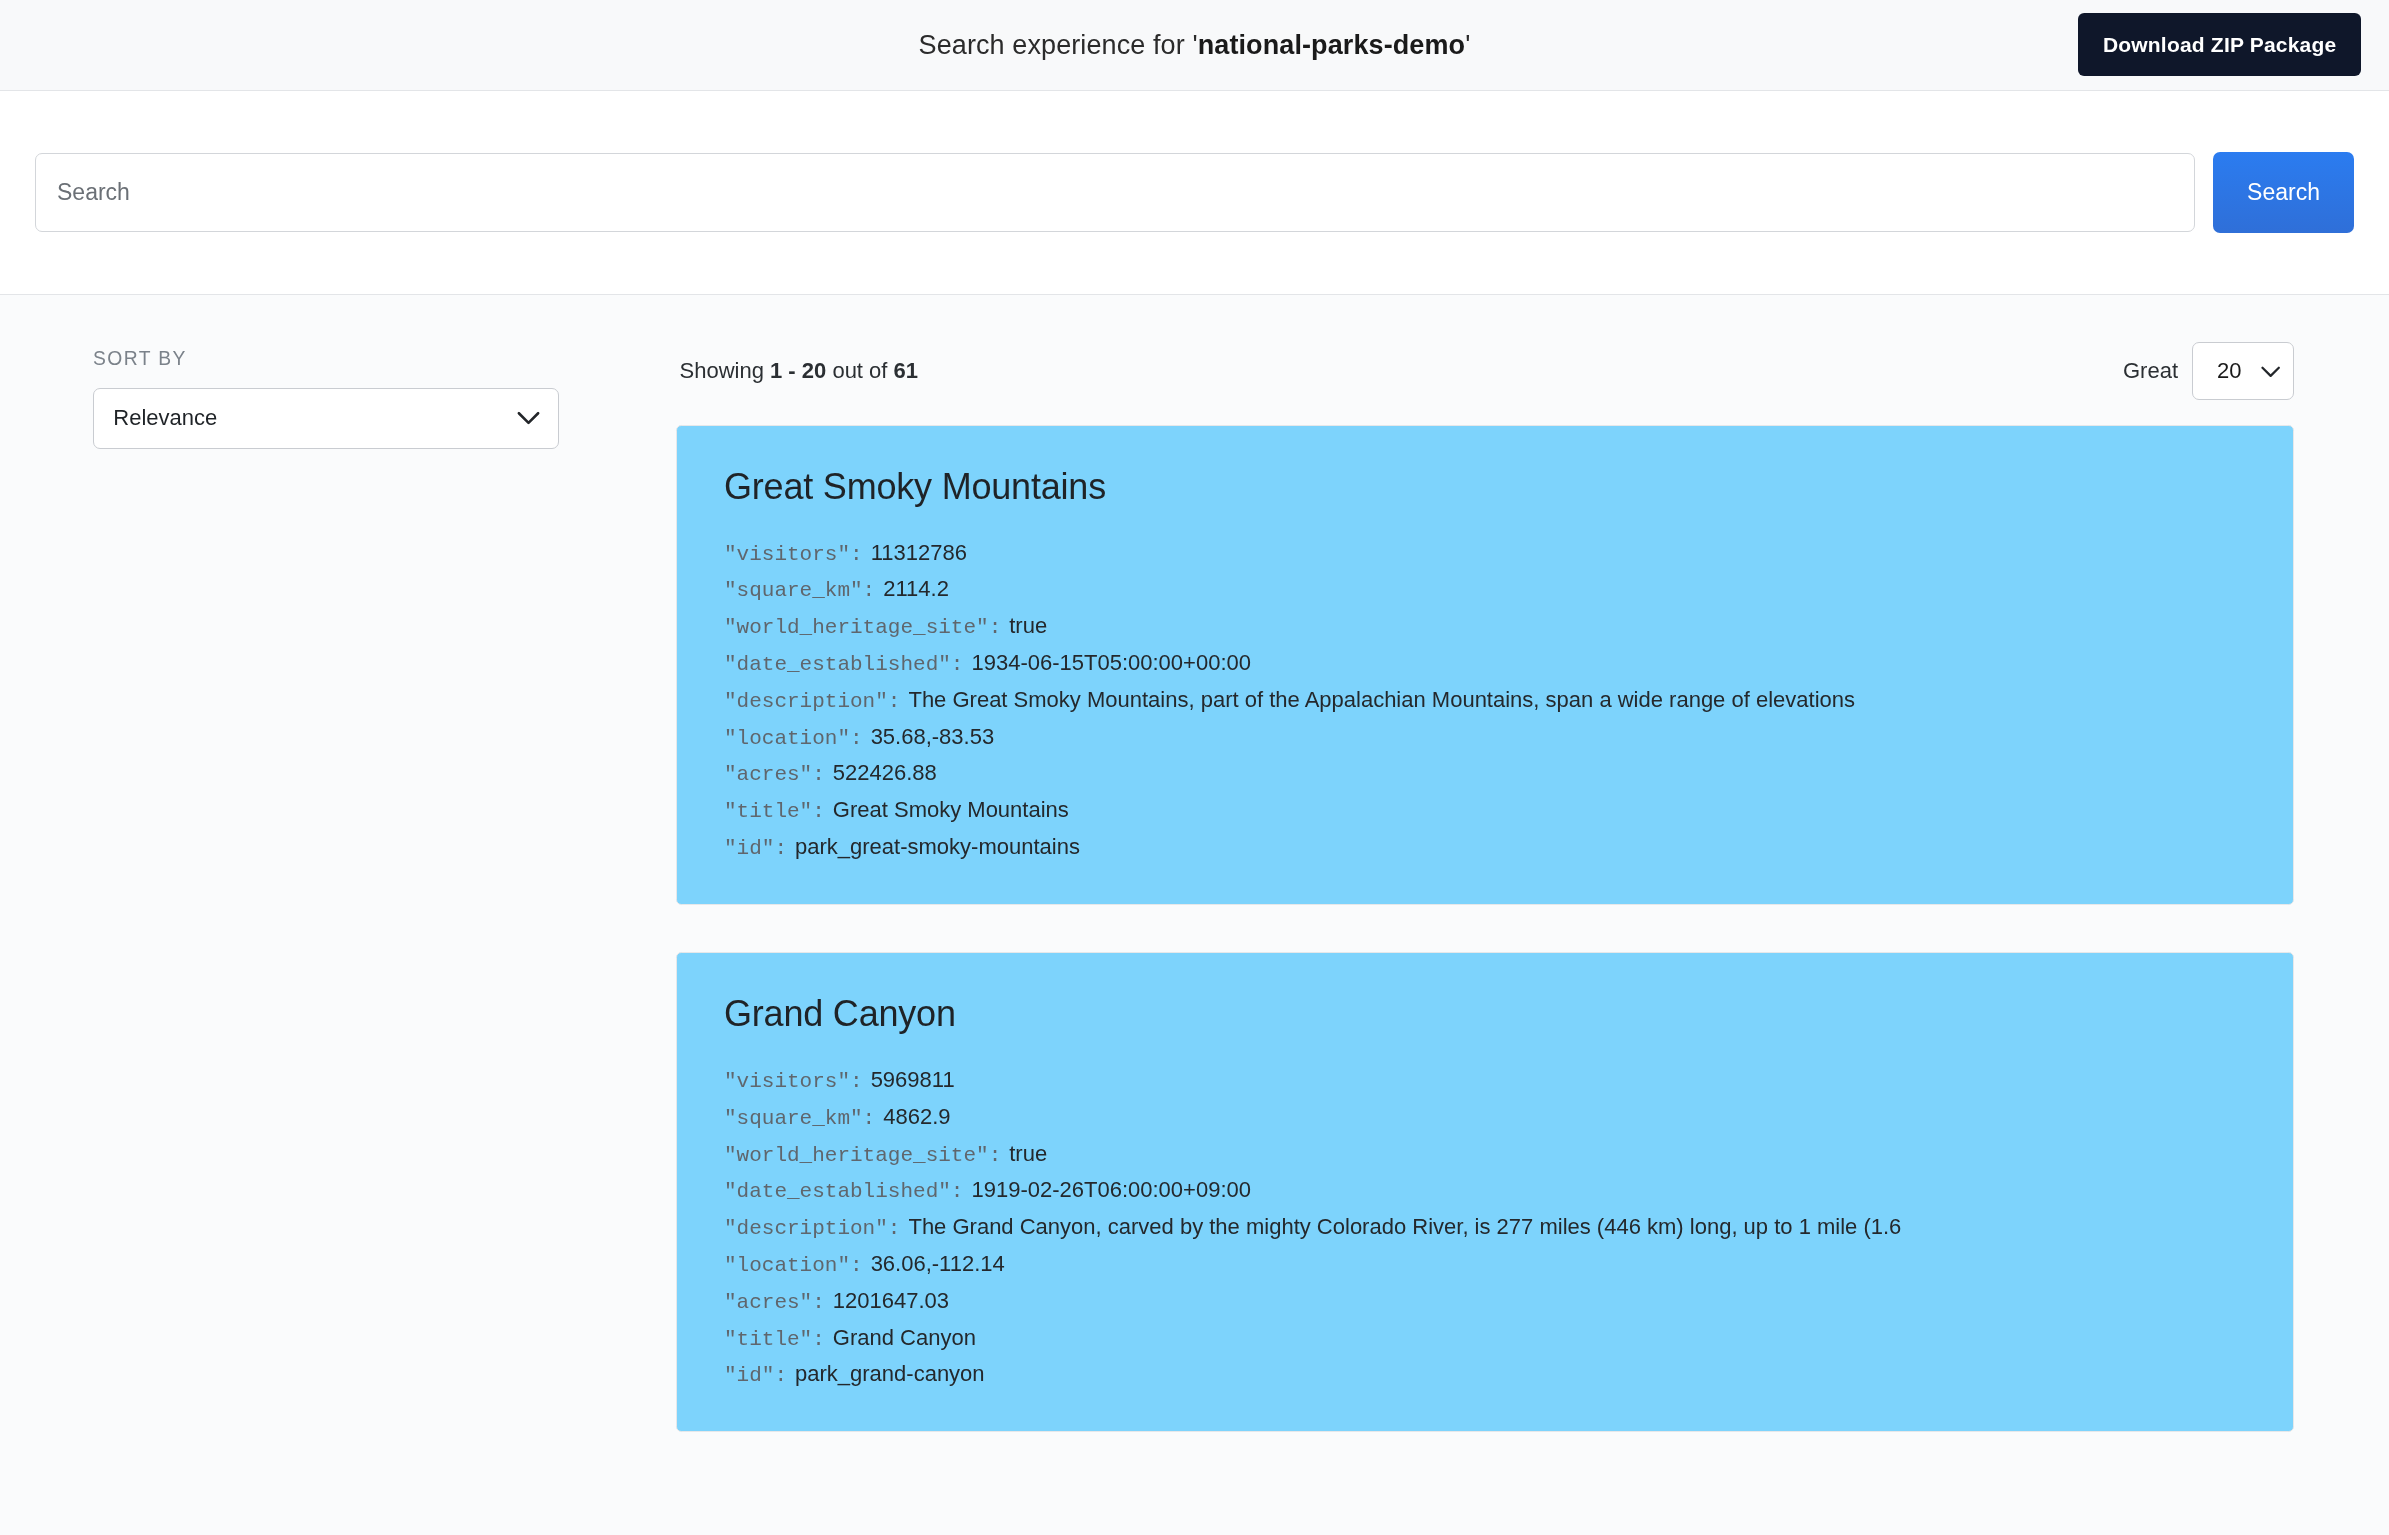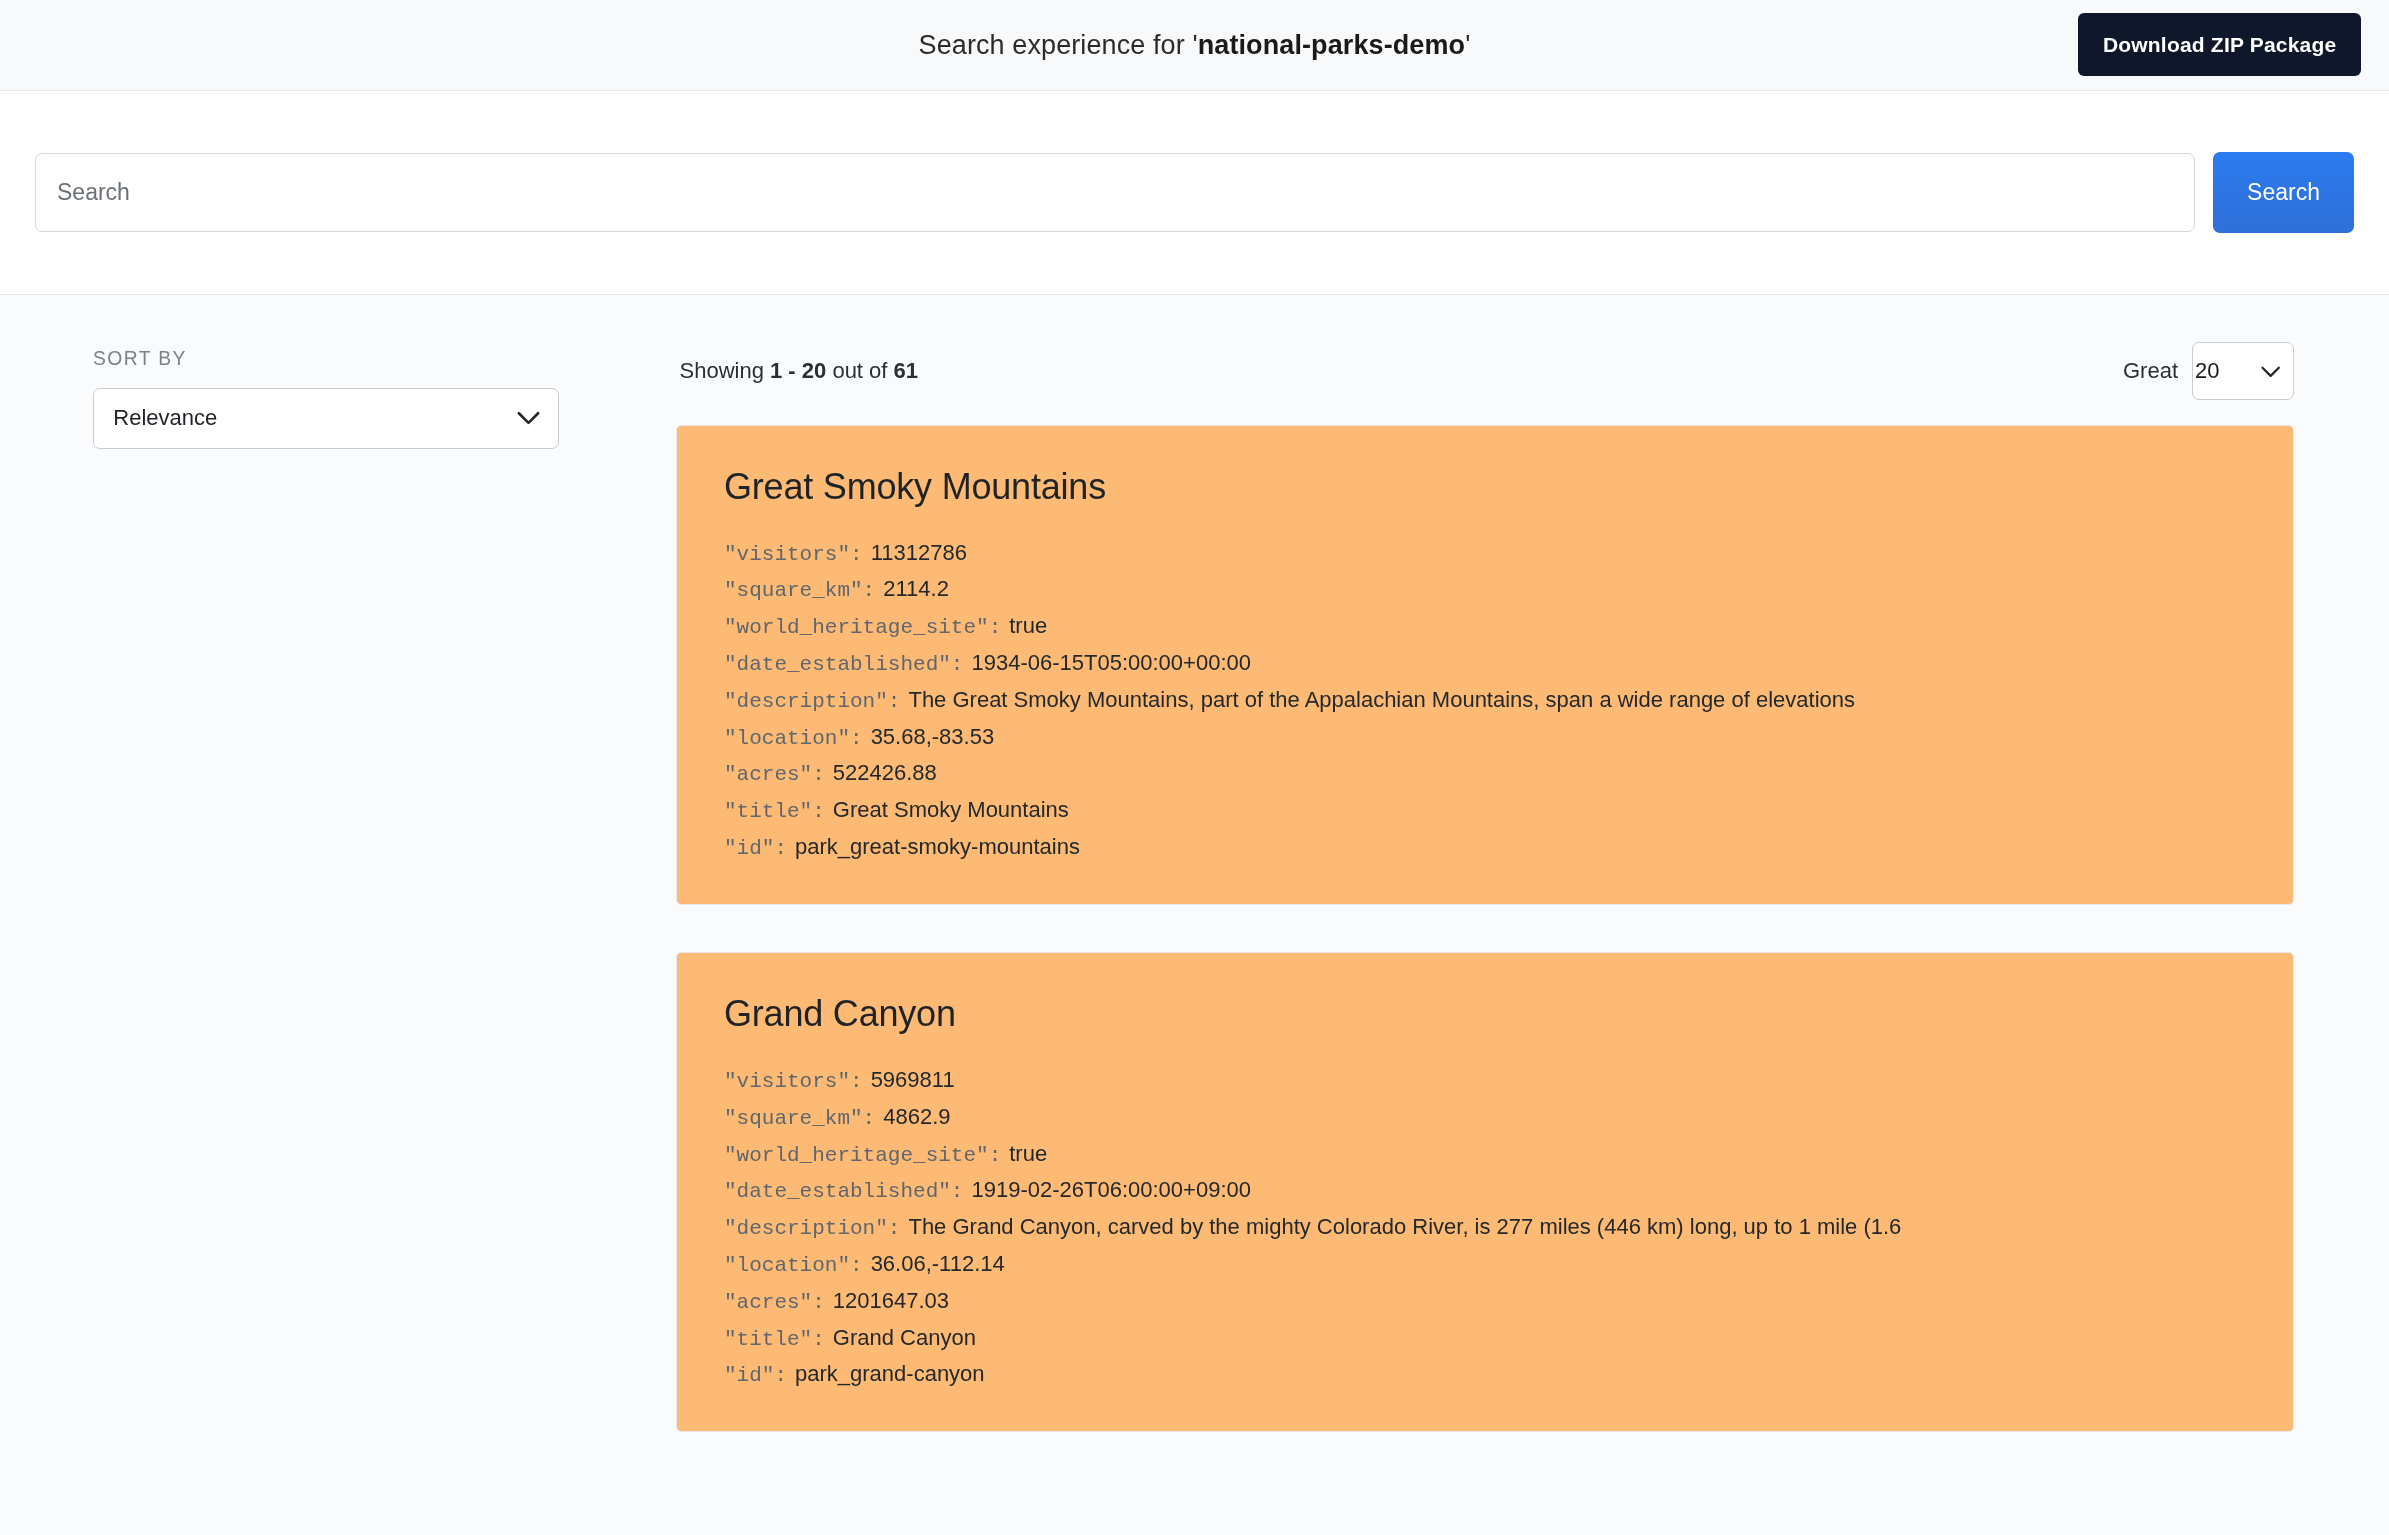--- a/index.html
+++ b/index.html
@@ -158,28 +158,28 @@
   .showing b { font-weight: 700; }
   .show-right { margin-left: auto; display: flex; align-items: center; }
   .show-label { font-size: 22px; color: #2b2f33; margin-right: 14px; }
   .size-select {
     position: relative;
     width: 102px; height: 58px;
     border: 0.9px solid #c9ccd1;
     border-radius: 7px;
     background: #fff;
     display: flex; align-items: center;
-    padding-left: 2px;
+    padding-left: 24px;
     font-size: 22px;
     cursor: pointer;
   }
   .size-select .chev { right: 12.3px; }
 
   .card {
-    background: #fdba74;
+    background: #7dd3fc;
     border: 0.9px solid #e6e8ea;
     border-radius: 5.3px;
     margin-bottom: 47px;
     padding: 40px 47px 35px 47px;
   }
   .card-title {
     font-size: 36px;
     font-weight: 400;
     color: #1f2327;
     margin: 0 0 30px 0;

